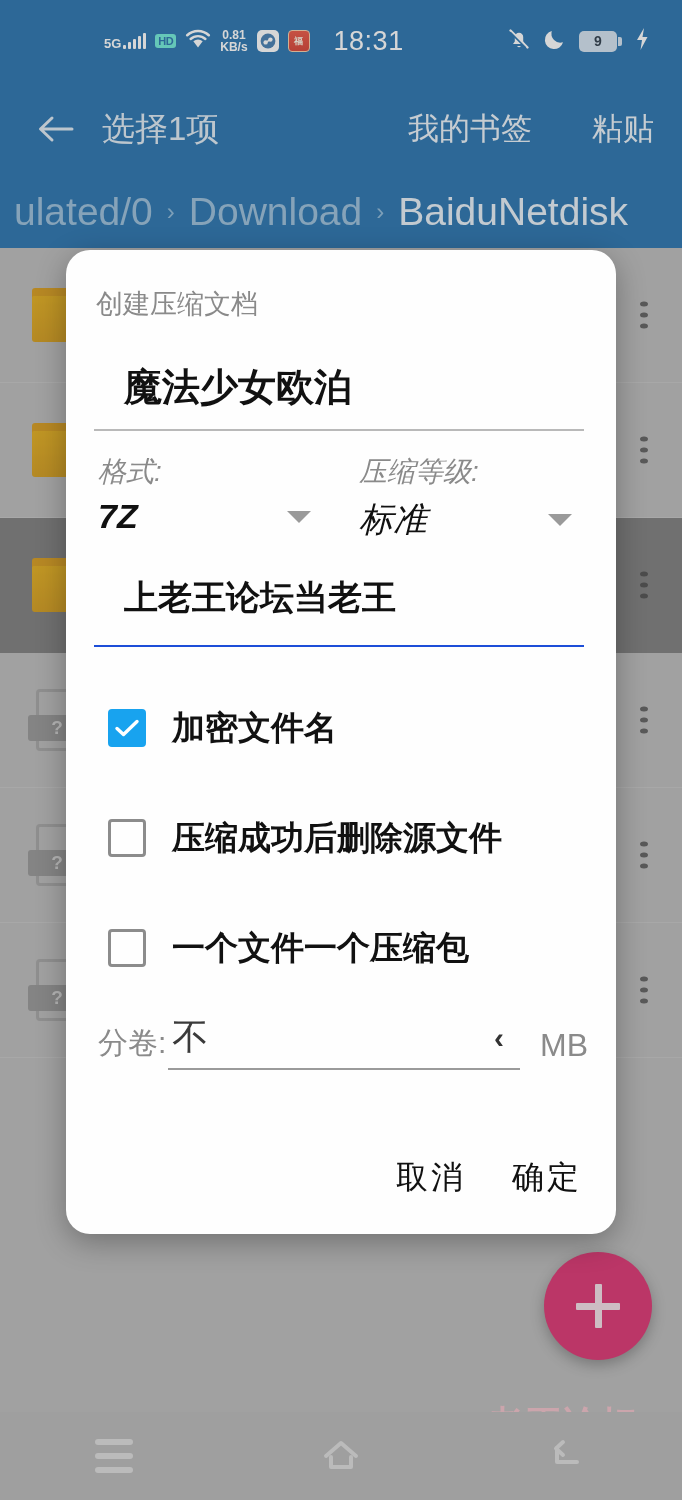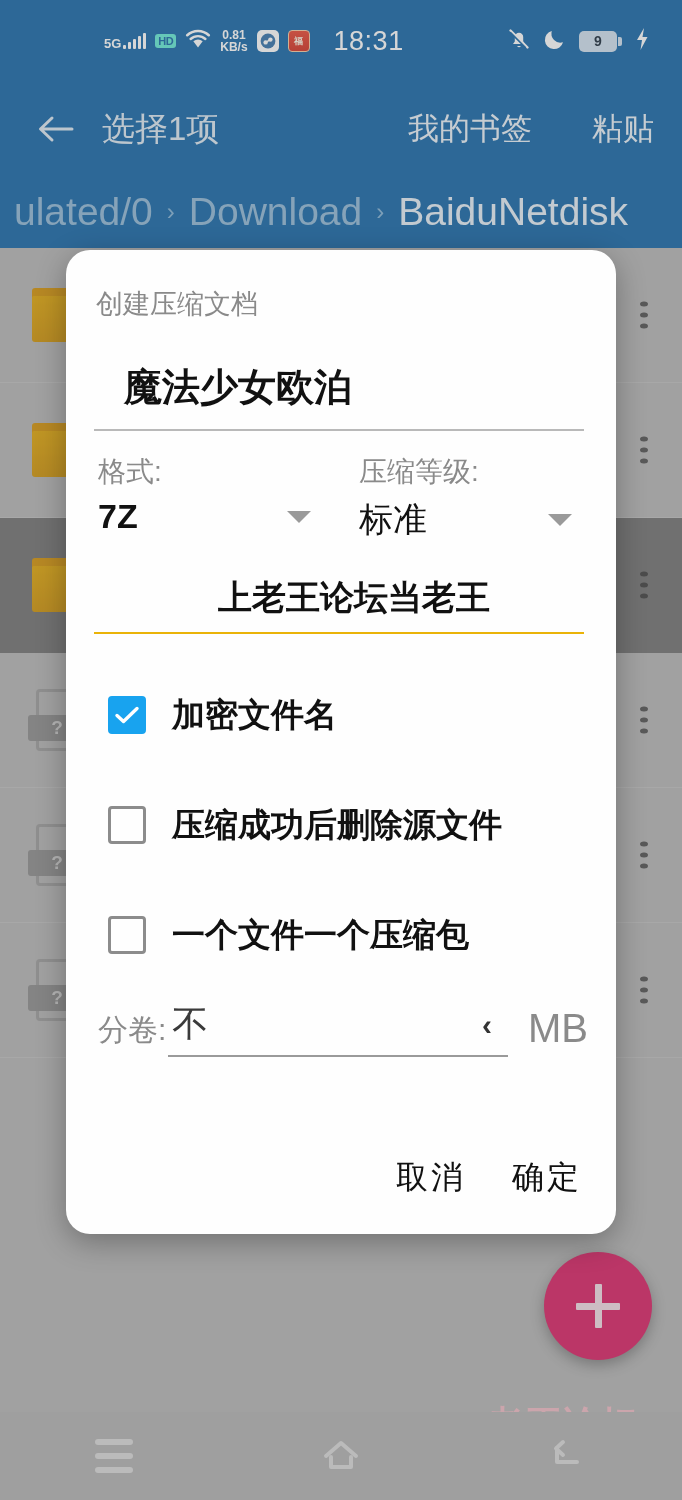--- a/index.html
+++ b/index.html
@@ -167,41 +167,40 @@
     color:#8a8a8a; font-size:27px;
     padding-top:36px; padding-left:2px;
   }
   .dlg-name {
     font-size:38px; color:#111; font-weight:bold;
     padding:40px 0 16px 30px;
     border-bottom:2px solid #b9b9b9;
     margin-right:4px;
   }
   .dlg-selects {
-    display:flex; padding-top:22px;
+    display:flex; padding-top:22px;font-style:italic;
   }
   .sel-col { flex:1; }
   .sel-col.second { padding-left:28px; }
   .sel-label { color:#8a8a8a; font-size:28px; padding-left:4px;}
   .sel-row {
     display:flex; align-items:center; justify-content:space-between;
     padding-top:6px; padding-right:16px;
   }
   .sel-value { font-size:34px; color:#111; font-weight:bold; padding-left:4px;}
   .sel-value.cn { font-weight:normal; }
   .caret {
     width:0;height:0;border-left:12px solid transparent;border-right:12px solid transparent;
     border-top:12px solid #9a9a9a;
   }
   .dlg-pass {
     font-size:34px; color:#111; font-weight:bold;
-    padding:32px 0 11px 30px;
-    border-bottom:2px solid #eab308;
+    padding:32px 0 24px 30px;
+    border-bottom:2px solid #1d4ed8;
     margin-right:4px;
-    text-align:center;
   }
   .checks { padding-top:26px; }
   .chk-row {
     display:flex; align-items:center; gap:26px;
     height:110px; padding-left:14px;
   }
   .chk-box {
     width:38px;height:38px;border:3px solid #8c8c8c;border-radius:4px;
     flex:none;
   }
@@ -213,21 +212,21 @@
   .split-row {
     display:flex; align-items:flex-end; padding-left:4px; padding-top:10px;
   }
   .split-label { color:#8a8a8a; font-size:30px; padding-bottom:6px;}
   .split-field {
     flex:1; display:flex; align-items:center; justify-content:space-between;
     border-bottom:2px solid #9a9a9a; padding:0 16px 6px 4px; margin-left:2px;
   }
   .split-val { font-size:36px; color:#3a3a3a; }
   .split-chevron { font-size:30px; color:#333; font-weight:bold;}
-  .split-unit { color:#8a8a8a; font-size:40px; padding-left:20px; padding-bottom:6px;}
+  .split-unit { color:#8a8a8a; font-size:32px; padding-left:20px; padding-bottom:6px;}
   .dlg-buttons {
     position:absolute; right:34px; bottom:34px;
     display:flex; gap:46px; align-items:center;
   }
   .dlg-btn { font-size:32px; color:#111; font-weight:normal; letter-spacing:3px;}
 </style>
 </head>
 <body>
 
 <div id="backdrop">

